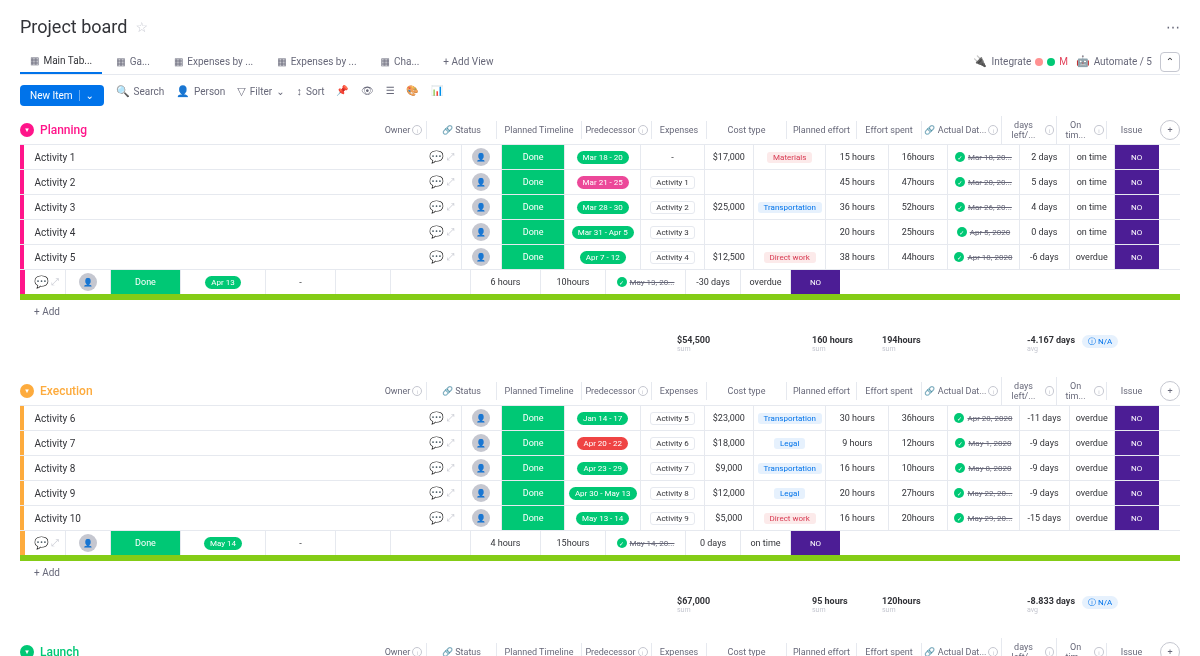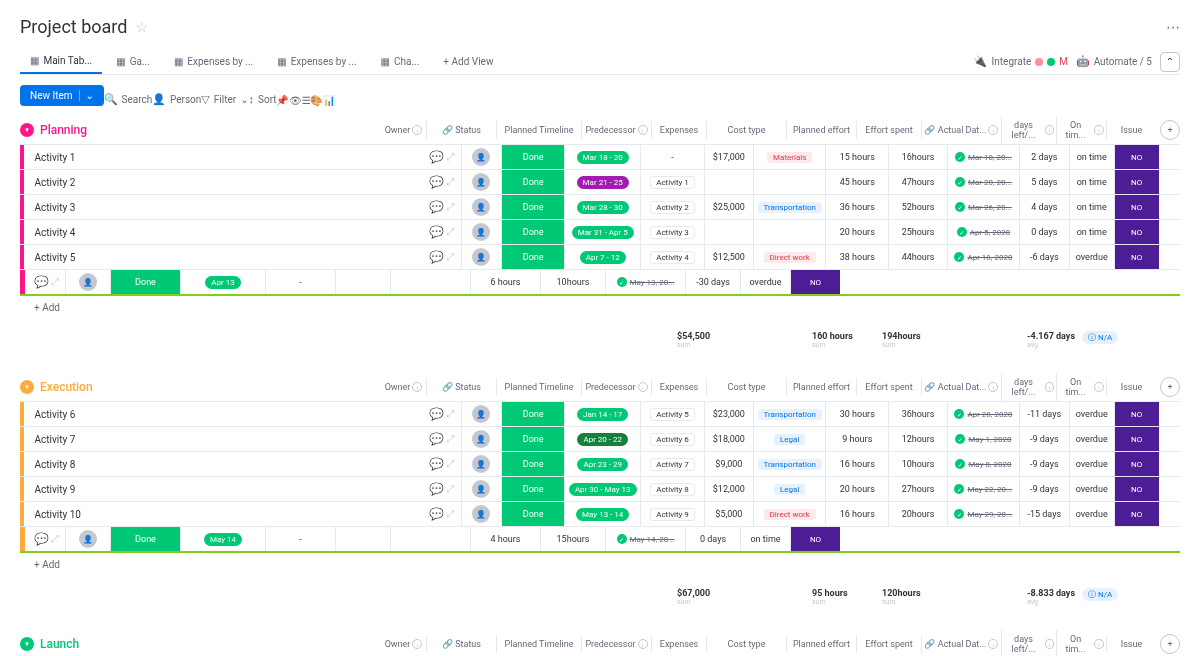--- a/index.html
+++ b/index.html
@@ -11,21 +11,21 @@
 .views{display:flex;align-items:center;gap:4px;border-bottom:1px solid #e6e9ef;padding-bottom:0}
 .view-tab{display:flex;align-items:center;gap:4px;padding:6px 10px;cursor:pointer;color:#676879;white-space:nowrap}
 .view-tab.active{border-bottom:2px solid #0073ea;color:#323338}
 .view-tab .ico{font-size:10px;color:#676879}
 .add-view{color:#676879;cursor:pointer;padding:6px 10px}
 .views-right{margin-left:auto;display:flex;align-items:center;gap:8px}
 .integrate{display:flex;align-items:center;gap:4px;color:#676879;cursor:pointer}
 .dot{width:8px;height:8px;border-radius:50%}
 .automate{display:flex;align-items:center;gap:4px;color:#676879;cursor:pointer}
 .collapse-btn{border:1px solid #c5c7d0;border-radius:4px;width:20px;height:20px;display:flex;align-items:center;justify-content:center;cursor:pointer}
-.toolbar{display:flex;align-items:flex-end;gap:0;padding:10px 0}
+.toolbar{display:flex;align-items:flex-start;gap:12px;padding:10px 0}
 .new-item{background:#0073ea;color:#fff;border:none;border-radius:4px;padding:5px 10px;display:flex;align-items:center;gap:6px;cursor:pointer;font-size:10px}
 .new-item .chev{border-left:1px solid rgba(255,255,255,.4);padding-left:6px}
 .tool{display:flex;align-items:center;gap:4px;color:#676879;cursor:pointer}
 .tico{font-size:11px}
 .group{margin-bottom:18px}
 .group-header{display:flex;align-items:center}
 .group-title-wrap{display:flex;align-items:center;gap:6px;width:490px;padding:4px 0}
 .group-toggle{width:14px;height:14px;border-radius:50%;border:2px solid;display:flex;align-items:center;justify-content:center;font-size:7px;color:#fff;cursor:pointer}
 .group-title{font-size:12px;font-weight:500}
 .col-headers{display:flex;flex:1;align-items:center;color:#676879;font-size:9px}
@@ -53,21 +53,21 @@
 .cost-pill{border-radius:3px;padding:1px 6px;font-size:8px}
 .c-effort{width:70px}
 .c-spent{width:65px}
 .c-actual{width:80px;gap:3px}
 .check-dot{width:10px;height:10px;border-radius:50%;background:#00c875;color:#fff;display:flex;align-items:center;justify-content:center;font-size:6px}
 .strike{text-decoration:line-through;color:#676879;font-size:8px}
 .c-days{width:55px}
 .c-ontime{width:50px}
 .c-issue{width:50px;padding:0}
 .issue-pill{width:100%;height:100%;min-height:22px;display:flex;align-items:center;justify-content:center;background:#4c1d95;color:#fff;font-size:8px}
-.add-row{padding:6px 14px;color:#676879;cursor:pointer;border-top:2px solid #84cc16;font-size:10px}
+.add-row{padding:6px 14px;color:#676879;cursor:pointer;border-top:6px solid #84cc16;font-size:10px}
 .summary{display:flex;margin-top:6px}
 .summary .spacer{width:490px}
 .summary .sums{display:flex;flex:1}
 .sum-cell{text-align:left;padding:6px 2px;font-size:9px}
 .sum-cell .sub{color:#c5c7d0;font-size:7px;display:block}
 .na-pill{background:#e6f1fd;color:#0073ea;border-radius:8px;padding:1px 6px;font-size:8px;display:inline-flex;align-items:center;gap:2px}
 .dots-menu{color:#676879;cursor:pointer;font-size:14px}
 </style>
 </head>
 <body>
@@ -242,21 +242,21 @@
           <span class="bubble">💬</span>
           <span>⤢</span>
         </div>
         <div class="cell c-owner">
           <span class="avatar">👤</span>
         </div>
         <div class="cell c-status">
           <div class="status-pill" style="background:#00c875">Done</div>
         </div>
         <div class="cell c-timeline">
-          <span class="timeline-pill" style="background:#a21caf">Mar 21 - 25</span>
+          <span class="timeline-pill" style="background:#ec4899">Mar 21 - 25</span>
         </div>
         <div class="cell c-pred">
           <span class="pred-pill">Activity 1</span>
         </div>
         <div class="cell c-exp"></div>
         <div class="cell c-cost"></div>
         <div class="cell c-effort">45 hours</div>
         <div class="cell c-spent">47hours</div>
         <div class="cell c-actual">
           <span class="check-dot">✓</span>
@@ -521,21 +521,21 @@
           <span class="bubble">💬</span>
           <span>⤢</span>
         </div>
         <div class="cell c-owner">
           <span class="avatar">👤</span>
         </div>
         <div class="cell c-status">
           <div class="status-pill" style="background:#00c875">Done</div>
         </div>
         <div class="cell c-timeline">
-          <span class="timeline-pill" style="background:#15803d">Apr 20 - 22</span>
+          <span class="timeline-pill" style="background:#ef4444">Apr 20 - 22</span>
         </div>
         <div class="cell c-pred">
           <span class="pred-pill">Activity 6</span>
         </div>
         <div class="cell c-exp">$18,000</div>
         <div class="cell c-cost">
           <span class="cost-pill" style="background:#e6f1fd;color:#0073ea">Legal</span>
         </div>
         <div class="cell c-effort">9 hours</div>
         <div class="cell c-spent">12hours</div>

